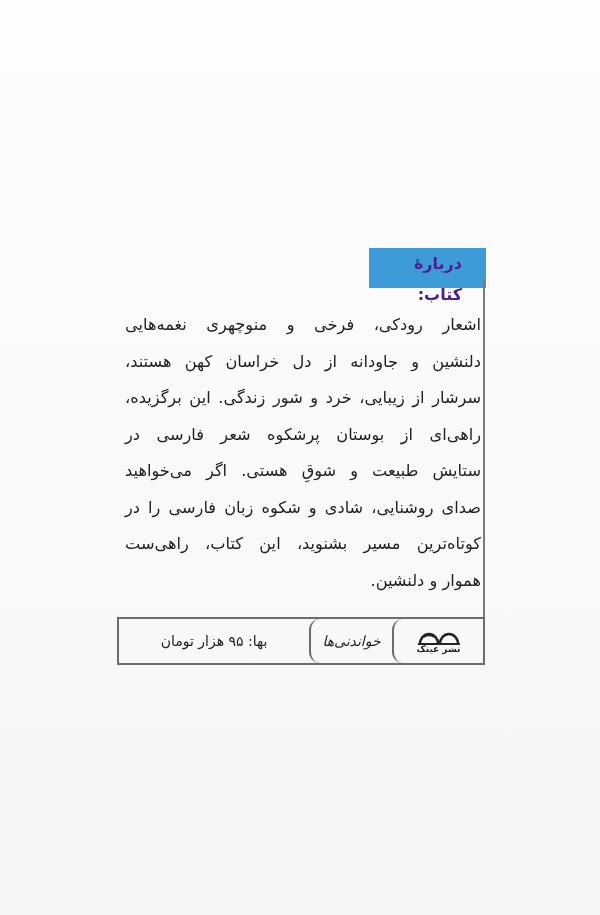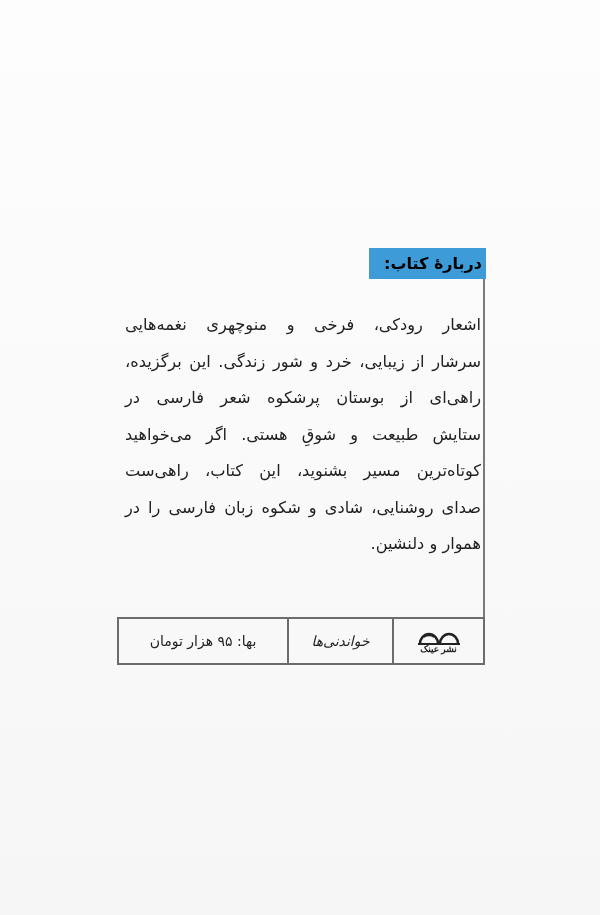--- a/index.html
+++ b/index.html
@@ -1,51 +1,52 @@
 <!DOCTYPE html>
 <html><head>
 <meta charset="utf-8">
 <style>
   html, body { margin:0; padding:0; }
   body { width:600px; height:915px; background:#fbfbfb; position:relative; overflow:hidden;
          font-family:"DejaVu Sans", sans-serif; }
   .page { position:absolute; left:0; top:0; width:600px; height:915px;
           background:linear-gradient(180deg,#fdfdfd 0%,#f9f9f9 60%,#f6f6f6 100%); }
-  .header-tab { position:absolute; left:369px; top:248px; width:117px; height:31px;
-                background:#3d9bd8; color:#000000; font-size:16px; font-weight:bold;
-                direction:rtl; text-align:right; box-sizing:border-box; padding-right:4px;
+  .header-tab { position:absolute; left:369px; top:248px; width:117px; height:40px;
+                background:#3d9bd8; color:#4c1d95; font-size:16px; font-weight:bold;
+                direction:rtl; text-align:right; box-sizing:border-box; padding-right:24px;
                 line-height:31px; }
   .vline { position:absolute; left:483px; top:279px; width:2px; height:339px; background:#7a7a7a; }
   .body-text { position:absolute; left:118px; top:307px; width:356px; direction:rtl; text-align:justify;
                text-align-last:right; font-size:16.2px; line-height:36.5px; color:#1f1f1f;margin-left:7px; }
   .body-text p { margin:0; white-space:nowrap; text-align:justify; text-align-last:justify; }
   .body-text p.last { text-align-last:right; }
   .footer-box { position:absolute; left:117px; top:617px; width:368px; height:48px;
                 border:2px solid #6c6c6c; box-sizing:border-box; display:flex; direction:rtl; }
-  .cell { height:100%; display:flex; align-items:center; justify-content:center; box-sizing:border-box; }
-  .cell-logo { width:91px; border-left:2px solid #6c6c6c; flex-direction:column;font-family:Liberation Serif, serif; }
-  .cell-series { width:105px; border-left:2px solid #6c6c6c; font-style:italic; font-size:14px; color:#222;
+  .cell { height:100%; display:flex; align-items:center; justify-content:center; box-sizing:border-box;border-radius:11px; }
+  .cell-logo { width:91px; border-left:2px solid #6c6c6c; flex-direction:column; }
+  .cell-series { width:83px; border-left:2px solid #6c6c6c; font-style:italic; font-size:14px; color:#222;
                  font-family:"DejaVu Serif", serif; }
   .cell-price { flex:1; font-size:14px; color:#222; direction:rtl; }
   .logo-text { font-size:9px; font-weight:bold; color:#222; margin-top:-2px; }
 </style>
 </head>
 <body>
 
 <div class="page">
   <div class="header-tab">دربارهٔ کتاب:</div>
   <div class="vline"></div>
 
   <div class="body-text">
     <p>اشعار رودکی، فرخی و منوچهری نغمه‌هایی</p>
+    <p>دلنشین و جاودانه از دل خراسان کهن هستند،</p>
     <p>سرشار از زیبایی، خرد و شور زندگی. این برگزیده،</p>
     <p>راهی‌ای از بوستان پرشکوه شعر فارسی در</p>
     <p>ستایش طبیعت و شوقِ هستی. اگر می‌خواهید</p>
+    <p>صدای روشنایی، شادی و شکوه زبان فارسی را در</p>
     <p>کوتاه‌ترین مسیر بشنوید، این کتاب، راهی‌ست</p>
-    <p>صدای روشنایی، شادی و شکوه زبان فارسی را در</p>
     <p class="last">هموار و دلنشین.</p>
   </div>
 
   <div class="footer-box">
     <div class="cell cell-logo">
       <svg width="44" height="18" viewBox="0 0 44 18">
         <path d="M3 16 A9 10 0 0 1 21 16" fill="none" stroke="#222" stroke-width="2.5"></path>
         <path d="M23 16 A9 10 0 0 1 41 16" fill="none" stroke="#222" stroke-width="2.5"></path>
         <line x1="1" y1="16" x2="43" y2="16" stroke="#222" stroke-width="2"></line>
         <path d="M7 9 Q12 6 17 9" fill="none" stroke="#222" stroke-width="1.5"></path>

